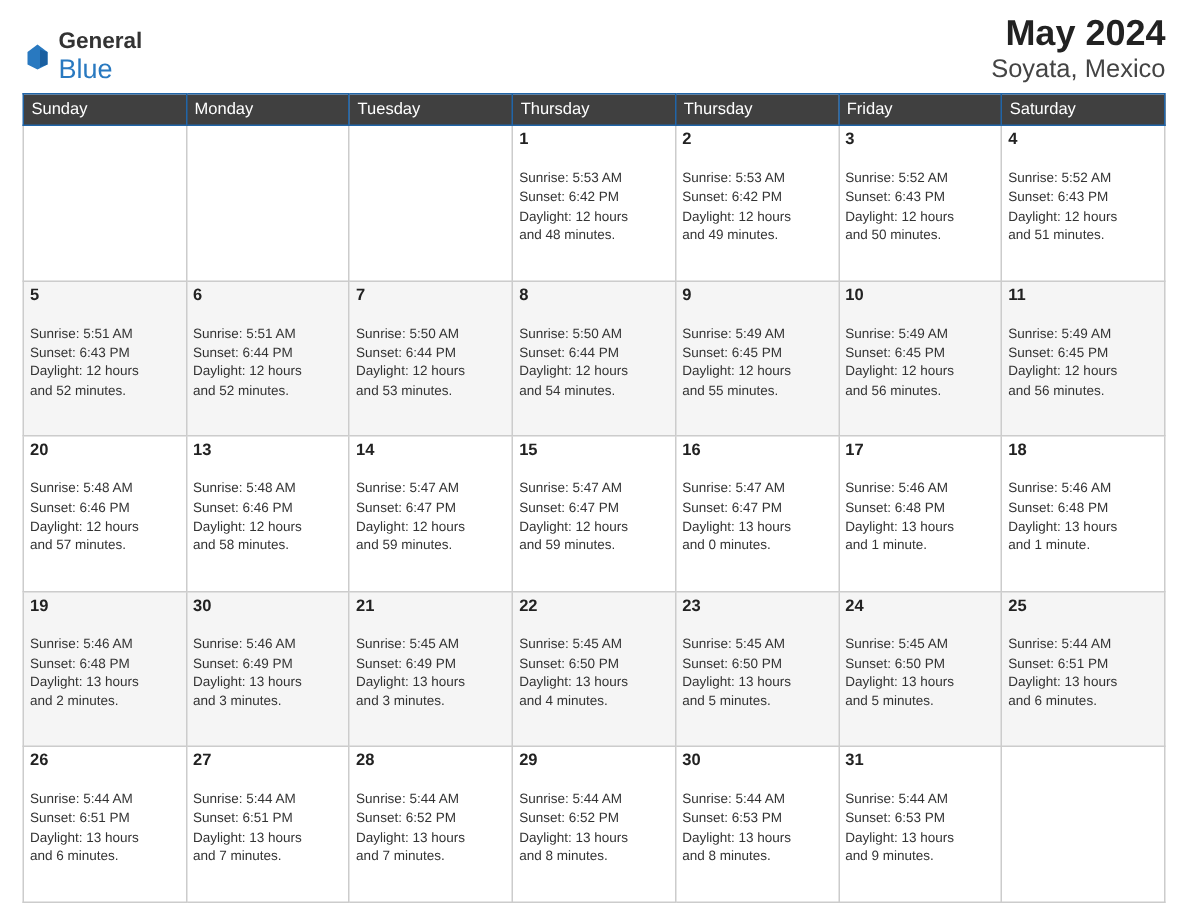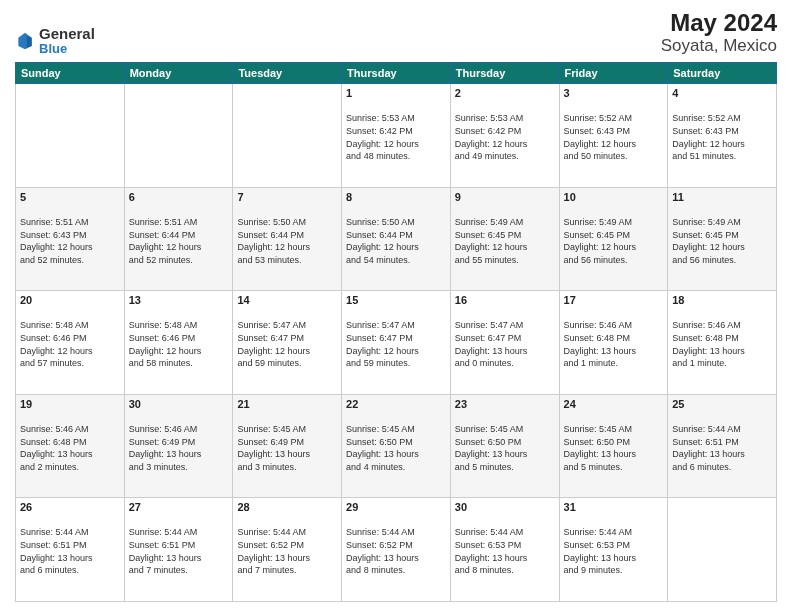--- a/index.html
+++ b/index.html
@@ -32,22 +32,22 @@
       display: flex;
       flex-direction: column;
       line-height: 1.1;
     }
     .logo-general {
       font-size: 15px;
       font-weight: bold;
       color: #333;
     }
     .logo-blue {
-      font-size: 13px;
-      font-weight: bold;
+      font-size: 18px;
+      font-weight: normal;
       color: #2979c0;
     }
     .logo-icon {
       width: 20px;
       height: 20px;
     }
     .title-block {
       text-align: right;
     }
     .title-month {
@@ -61,24 +61,24 @@
       color: #444;
     }
     .calendar {
       flex: 1;
       border: 1px solid #ccc;
       border-collapse: collapse;
       width: 100%;
       table-layout: fixed;
     }
     .calendar th {
-      background: #0f766e;
+      background: #404040;
       color: #fff;
       font-size: 11px;
-      font-weight: bold;
+      font-weight: normal;
       text-align: left;
       padding: 4px 5px;
       border: 1px solid #2065a8;
     }
     .calendar td {
       border: 1px solid #ccc;
       vertical-align: top;
       padding: 3px 4px;
       font-size: 9.5px;
       color: #333;

